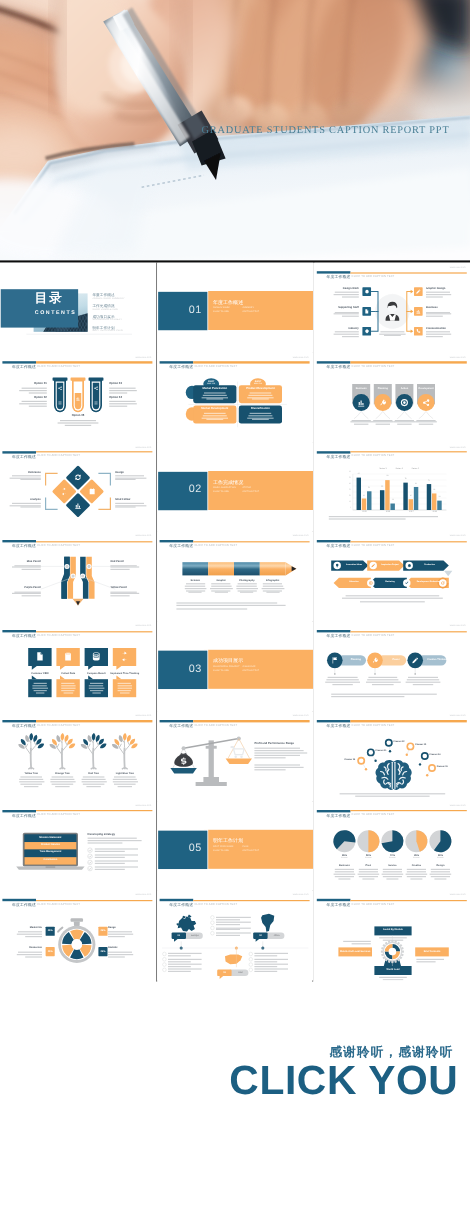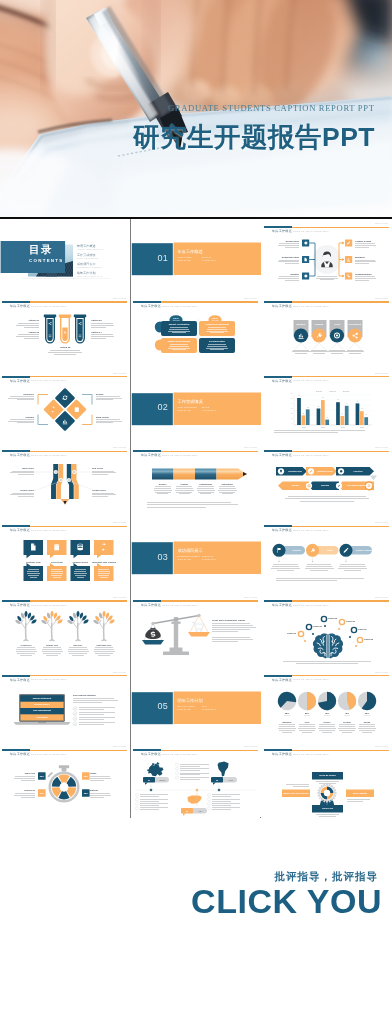--- a/index.html
+++ b/index.html
@@ -210,21 +210,20 @@
           <path d="M170 134 L184 127 L180 150 Z" fill="#0a0c10" filter="url(#bl05)"></path>
           <path d="M88 20 L96 14 L158 114 L150 120Z" fill="#ffffff" opacity=".6" filter="url(#bl1)"></path>
           <path d="M102 12 L110 6 L172 108 L162 116Z" fill="#667480" opacity=".42" filter="url(#bl1)"></path>
         </g>
         <ellipse cx="126" cy="66" rx="8" ry="32" fill="url(#glow)" opacity=".35" transform="rotate(-28 126 66)"></ellipse>
 
         <path d="M118 156 L170 146" stroke="#8fa6b8" stroke-width="1.4" opacity=".55" stroke-dasharray="2.2 2.2" filter="url(#bl05)"></path>
       </svg>
     </div>
     <div class="hero-sub">GRADUATE STUDENTS  CAPTION REPORT PPT</div>
-    <div class="hero-title">研究生开题报告PPT</div>
     <div class="hero-rule"></div>
   </div>
 
   <div class="grid" id="grid">
       <div class="vline" style="left: 130px;"></div>
       <div class="vline" style="left: 259.5px;"></div>
       <div class="cell" style="left: 0px; top: 0px;">
         <div class="sl">
           <svg width="130" height="74.75" viewBox="0 0 130 74.75">
             <defs>
@@ -1687,18 +1686,18 @@
           <div class="w" style="left: 85px; top: 56.5px; width: 27px;">
             <div style="position: absolute; left: 0px; top: 0px; width: 23.22px; height: 0.55px; background: rgb(208, 210, 212);"></div>
             <div style="position: absolute; left: 0px; top: 1.9px; width: 16.2px; height: 0.55px; background: rgb(208, 210, 212);"></div>
           </div>
         </div>
       </div>
     </div>
 
   <div class="foot">
     <div class="foot-photo"></div>
-    <div class="foot-cn">批评指导，批评指导</div>
+    <div class="foot-cn">感谢聆听，感谢聆听</div>
     <div class="foot-en">CLICK YOU</div>
   </div>
 
 
 </div>
 
 </body></html>

